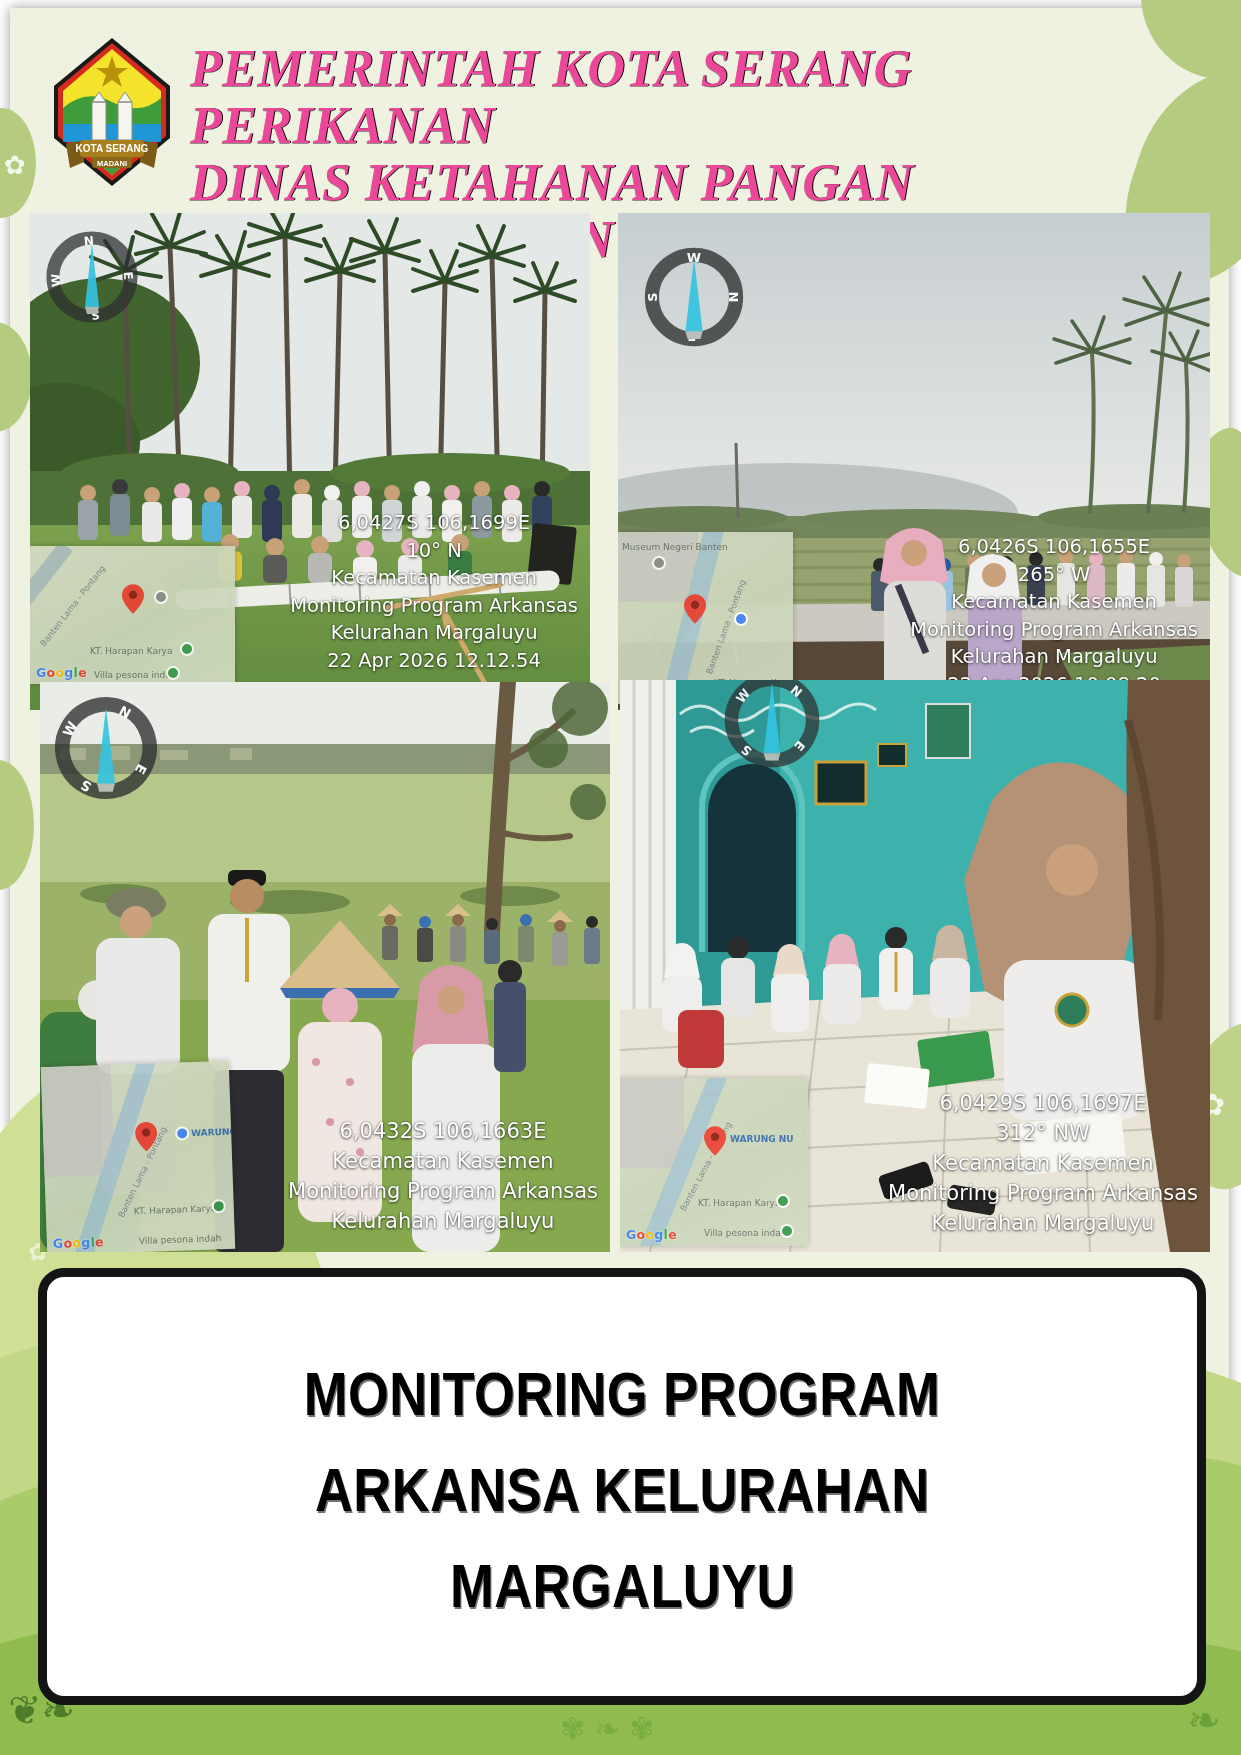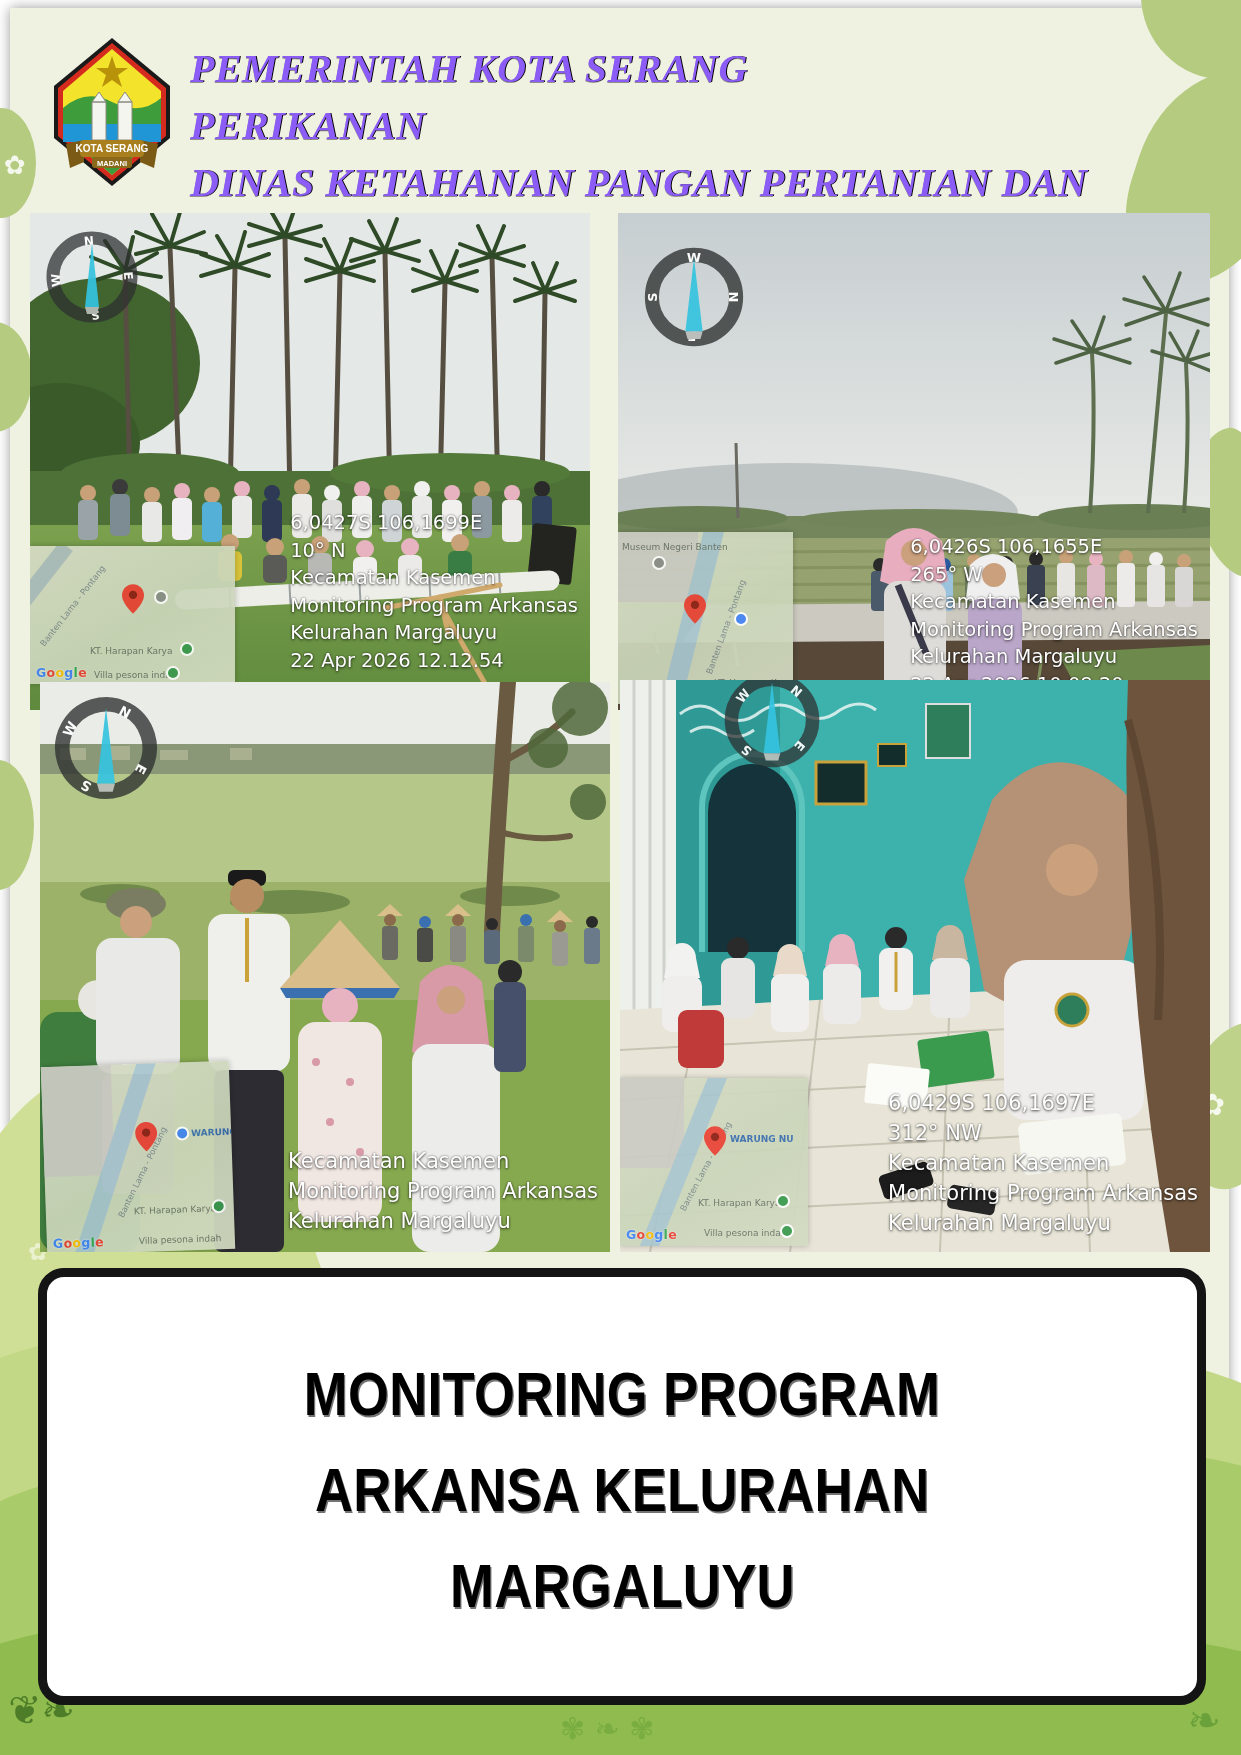--- a/index.html
+++ b/index.html
@@ -18,28 +18,28 @@
   .blob.b-r2{right:-40px;top:1020px;width:96px;height:170px;border-radius:60% 40% 50% 50%/55% 55% 45% 45%;transform:rotate(10deg);background:#bed289;}
   .deco-flower{position:absolute;color:rgba(255,255,255,.85);font-size:26px;line-height:1;}
   
   .grass1{position:absolute;left:-60px;top:1060px;width:420px;height:740px;background:#cfe096;border-radius:50% 60% 0 0/40% 70% 0 0;}
   .grass2{position:absolute;left:-40px;top:1300px;width:1360px;height:500px;background:#c3d886;border-radius:45% 55% 0 0/90px 150px 0 0;}
   .grass3{position:absolute;left:-40px;top:1420px;width:1360px;height:400px;background:#a9cb69;border-radius:55% 45% 0 0/120px 90px 0 0;}
   .grass4{position:absolute;left:-40px;top:1600px;width:1360px;height:200px;background:#8fbb4f;border-radius:40% 60% 0 0/70px 90px 0 0;}
   .sprig{position:absolute;color:#5e8f33;font-size:40px;line-height:1;}
   
   .logo{position:absolute;left:46px;top:36px;width:132px;height:158px;}
-  .org{position:absolute;left:190px;top:40px;width:1000px;color:#8b5cf6;
+  .org{position:absolute;left:190px;top:40px;width:1000px;color:#ec4899;
        font-family:"Liberation Serif","DejaVu Serif",serif;font-style:italic;font-weight:bold;
-       font-size:40px;line-height:57px;letter-spacing:.5px;
+       font-size:52px;line-height:57px;letter-spacing:.5px;
        text-shadow:1px 0 0 #000, 0 1px 0 rgba(0,0,0,.4);}
   
   .photo{position:absolute;overflow:hidden;background:#9aa88a;}
   .photo svg.scene{position:absolute;left:0;top:0;}
-  .gps{position:absolute;right:12px;text-align:left;color:#fff;
+  .gps{position:absolute;right:12px;text-align:center;color:#fff;
        text-shadow:0 1px 3px rgba(0,0,0,.65),0 0 2px rgba(0,0,0,.4);font-weight:400;}
   .gps.r1{font-size:19.5px;line-height:27.5px;}
   .gps.r2{font-size:21px;line-height:30px;}
   .compass{position:absolute;opacity:.92;}
   .map{position:absolute;background:linear-gradient(150deg,#d7dcc6,#cbd6ba 55%,#d3dcc2);opacity:.93;
        box-shadow:0 0 6px rgba(0,0,0,.25);overflow:hidden;}
   .map .road{position:absolute;background:#b8c4c6;}
   .map .river{position:absolute;background:#a9c6cf;}
   .map .urban{position:absolute;background:#ccccc4;}
   .map .lbl{position:absolute;color:#6a7468;font-size:9px;white-space:nowrap;}
@@ -635,20 +635,21 @@
           <circle cx="12" cy="11.5" r="4.5" fill="#8d1f14"></circle>
       </svg>
       <div class="poi blue" style="left:132px;top:64px;"></div>
       <div class="lbl blue" style="left:148px;top:66px;">WARUNG NU</div>
       <div class="lbl" style="left:88px;top:142px;">KT. Harapan Karya</div>
       <div class="poi green" style="left:166px;top:138px;"></div>
       <div class="lbl" style="left:92px;top:172px;">Villa pesona indah</div>
       <div class="google-word"><span style="color: rgb(66, 133, 244);">G</span><span style="color: rgb(234, 67, 53);">o</span><span style="color: rgb(251, 188, 5);">o</span><span style="color: rgb(66, 133, 244);">g</span><span style="color: rgb(52, 168, 83);">l</span><span style="color: rgb(234, 67, 53);">e</span></div>
     </div>
     <div class="gps r2" style="bottom:16px;">
+      <div>6,0432S 106,1663E</div>
       <div>Kecamatan Kasemen</div>
       <div>Monitoring Program Arkansas</div>
       <div>Kelurahan Margaluyu</div>
     </div>
   </div>
 
   <div class="photo" style="left:620px;top:680px;width:590px;height:572px;">
     <svg class="scene" width="590" height="572" viewBox="0 0 590 572">
       <rect width="590" height="360" fill="#3db1ab"></rect>
       <rect width="160" height="360" fill="#2f9a95"></rect>

